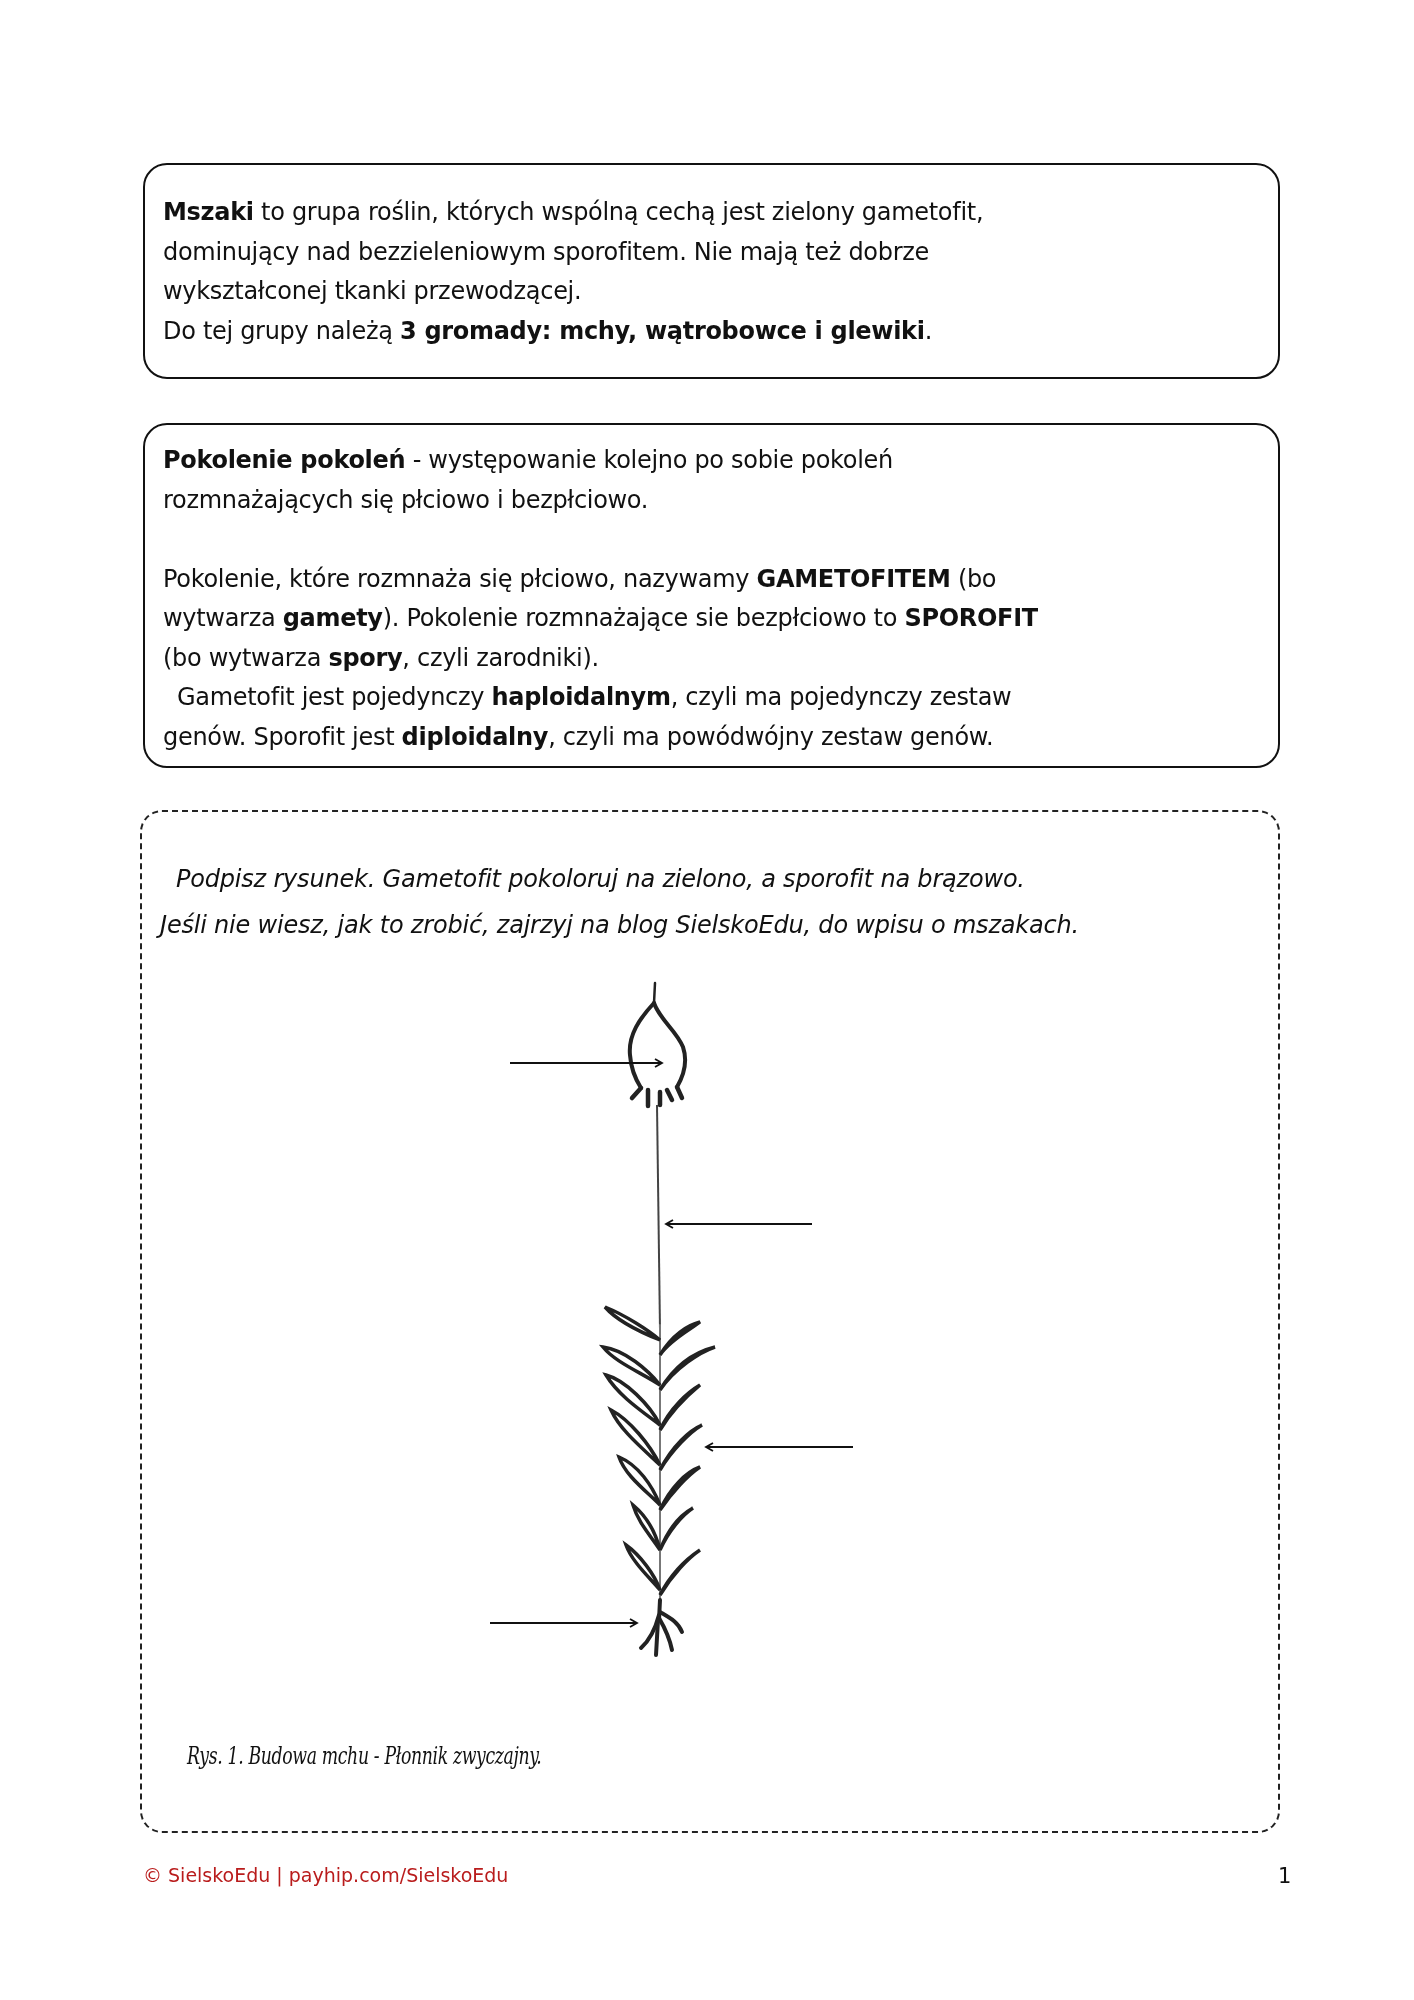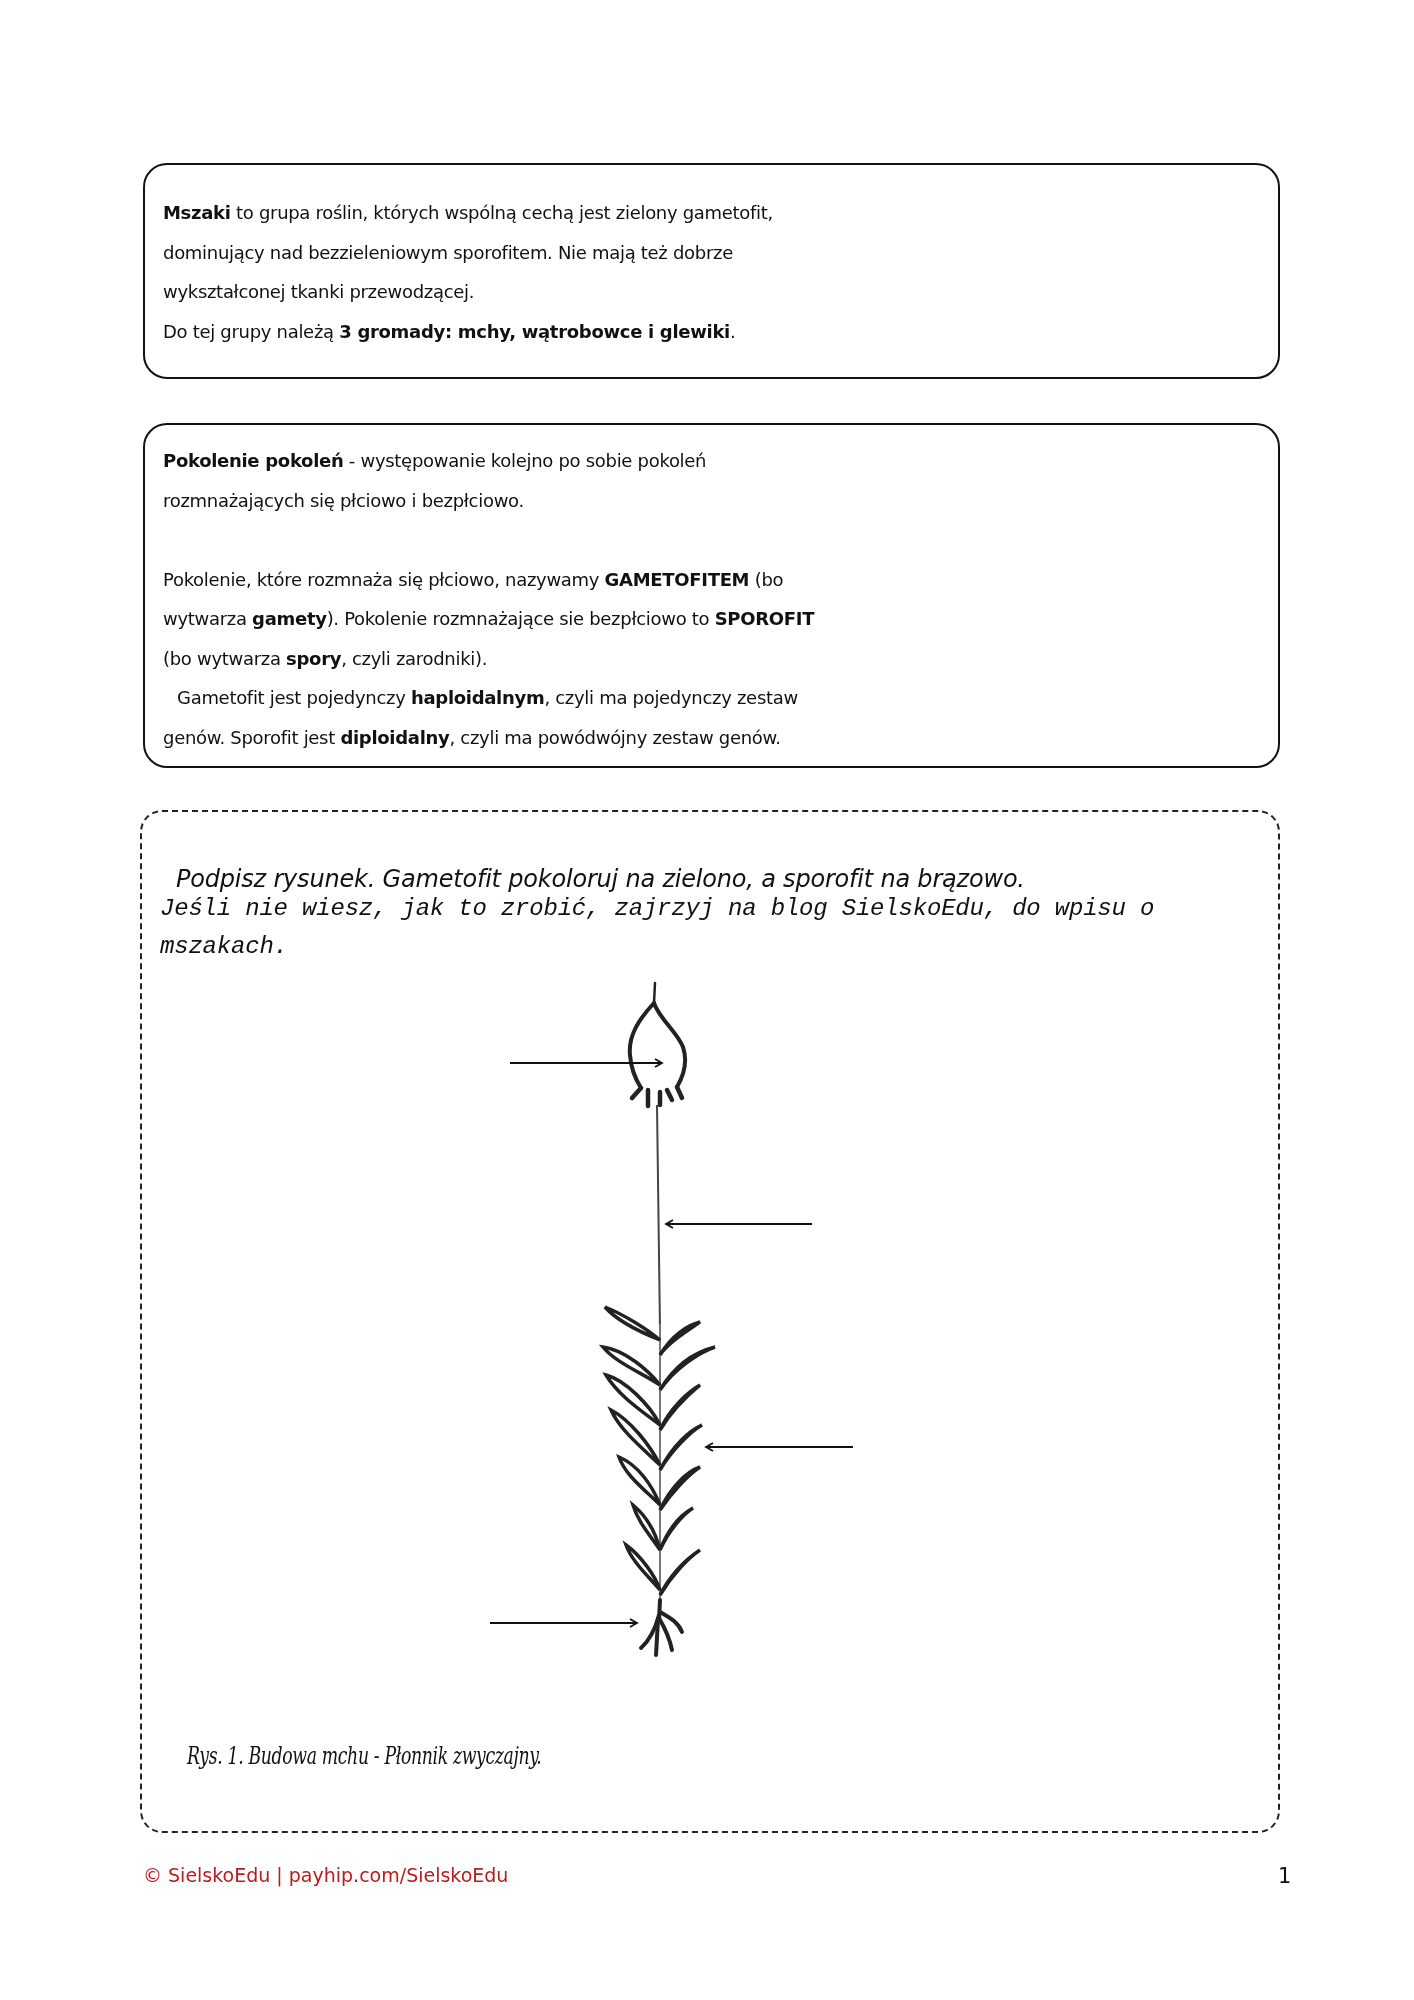--- a/index.html
+++ b/index.html
@@ -6,21 +6,21 @@
     html, body { width: 1414px; height: 2000px; background: #ffffff; }
     body { position: relative; font-family: "DejaVu Sans", sans-serif; color: #111111; overflow: hidden; }
 
     .box {
       position: absolute;
       left: 143px;
       width: 1137px;
       border: 2px solid #111111;
       border-radius: 24px;
       padding: 0 18px;
-      font-size: 18px;
+      font-size: 24px;
       line-height: 39.5px;
       letter-spacing: -0.3px;
     }
     .box b { font-weight: bold; }
 
     #box-intro { top: 163px; height: 216px; padding-top: 28px; }
     #box-alternation { top: 423px; height: 345px; padding-top: 16px; }
 
     .para { display: block; }
     .blank { height: 39.5px; }
@@ -38,21 +38,21 @@
     .instruction {
       position: absolute;
       left: 18px;
       font-size: 24px;
       font-style: italic;
       line-height: 38px;
       letter-spacing: -0.2px;
       margin-top: 34px;
     }
     #instr-1 { top: 14px; left: 34px; }
-    #instr-2 { top: 44px; font-family: Liberation Mono, monospace; }
+    #instr-2 { top: 60px; }
 
     #figure-caption {
       position: absolute;
       left: 45px;
       top: 930px;
       font-family: "DejaVu Serif", serif;
       font-size: 24px;
       font-style: italic;
       transform: scaleX(0.72);
       transform-origin: left center;

